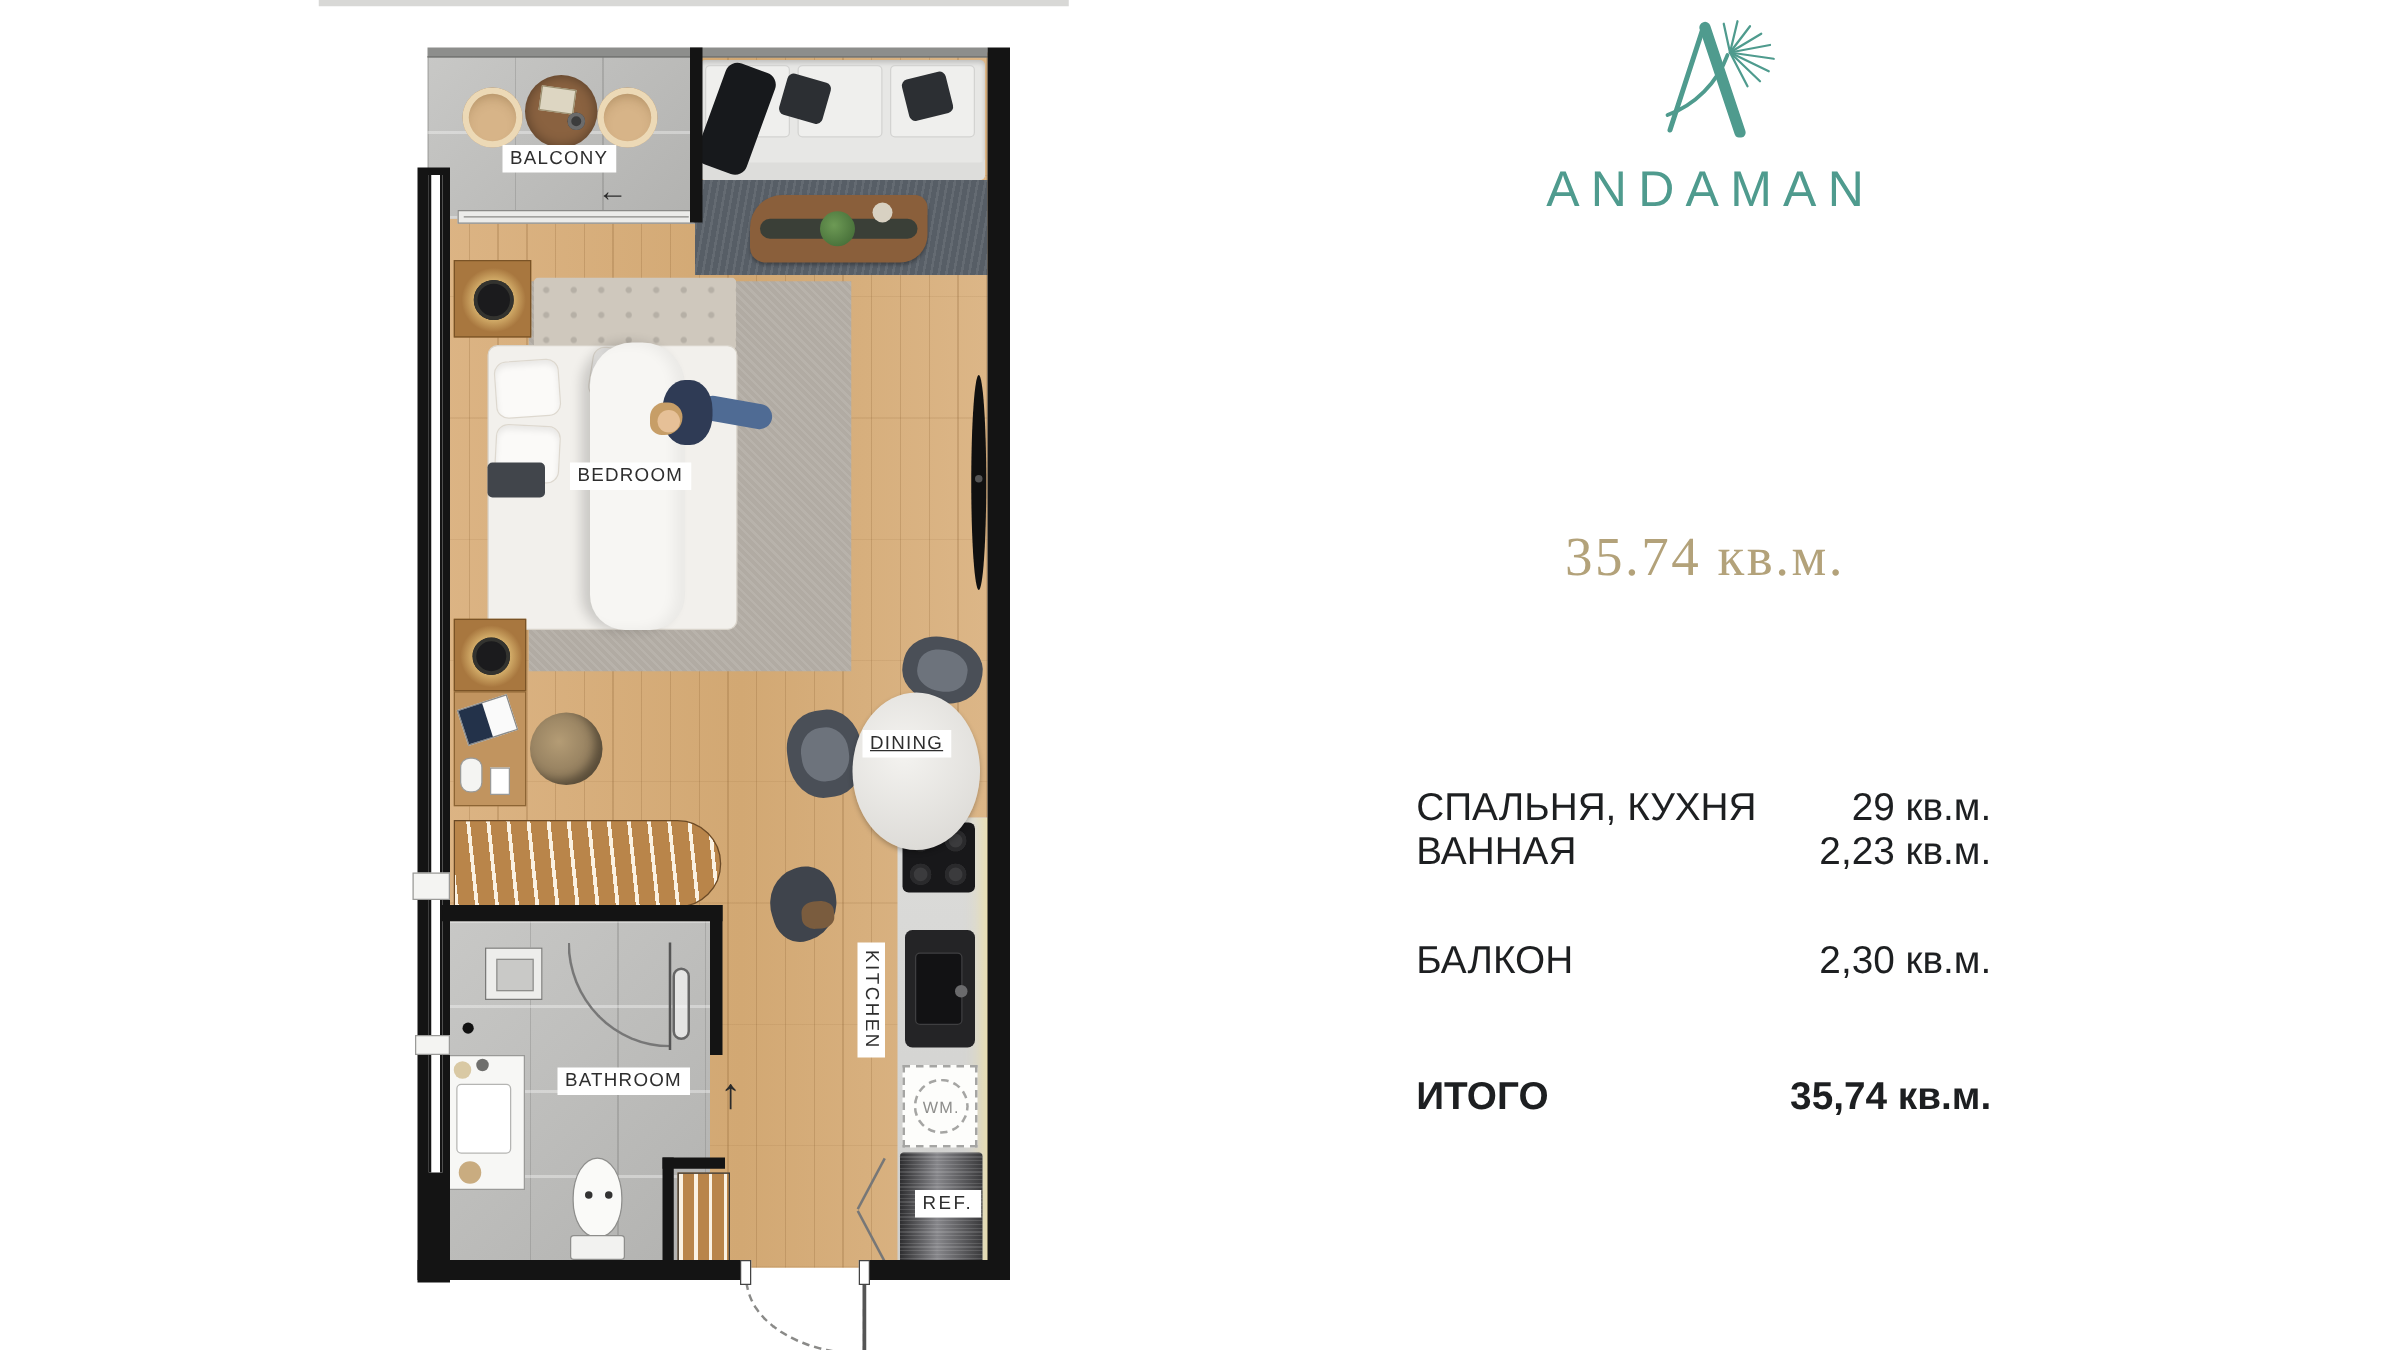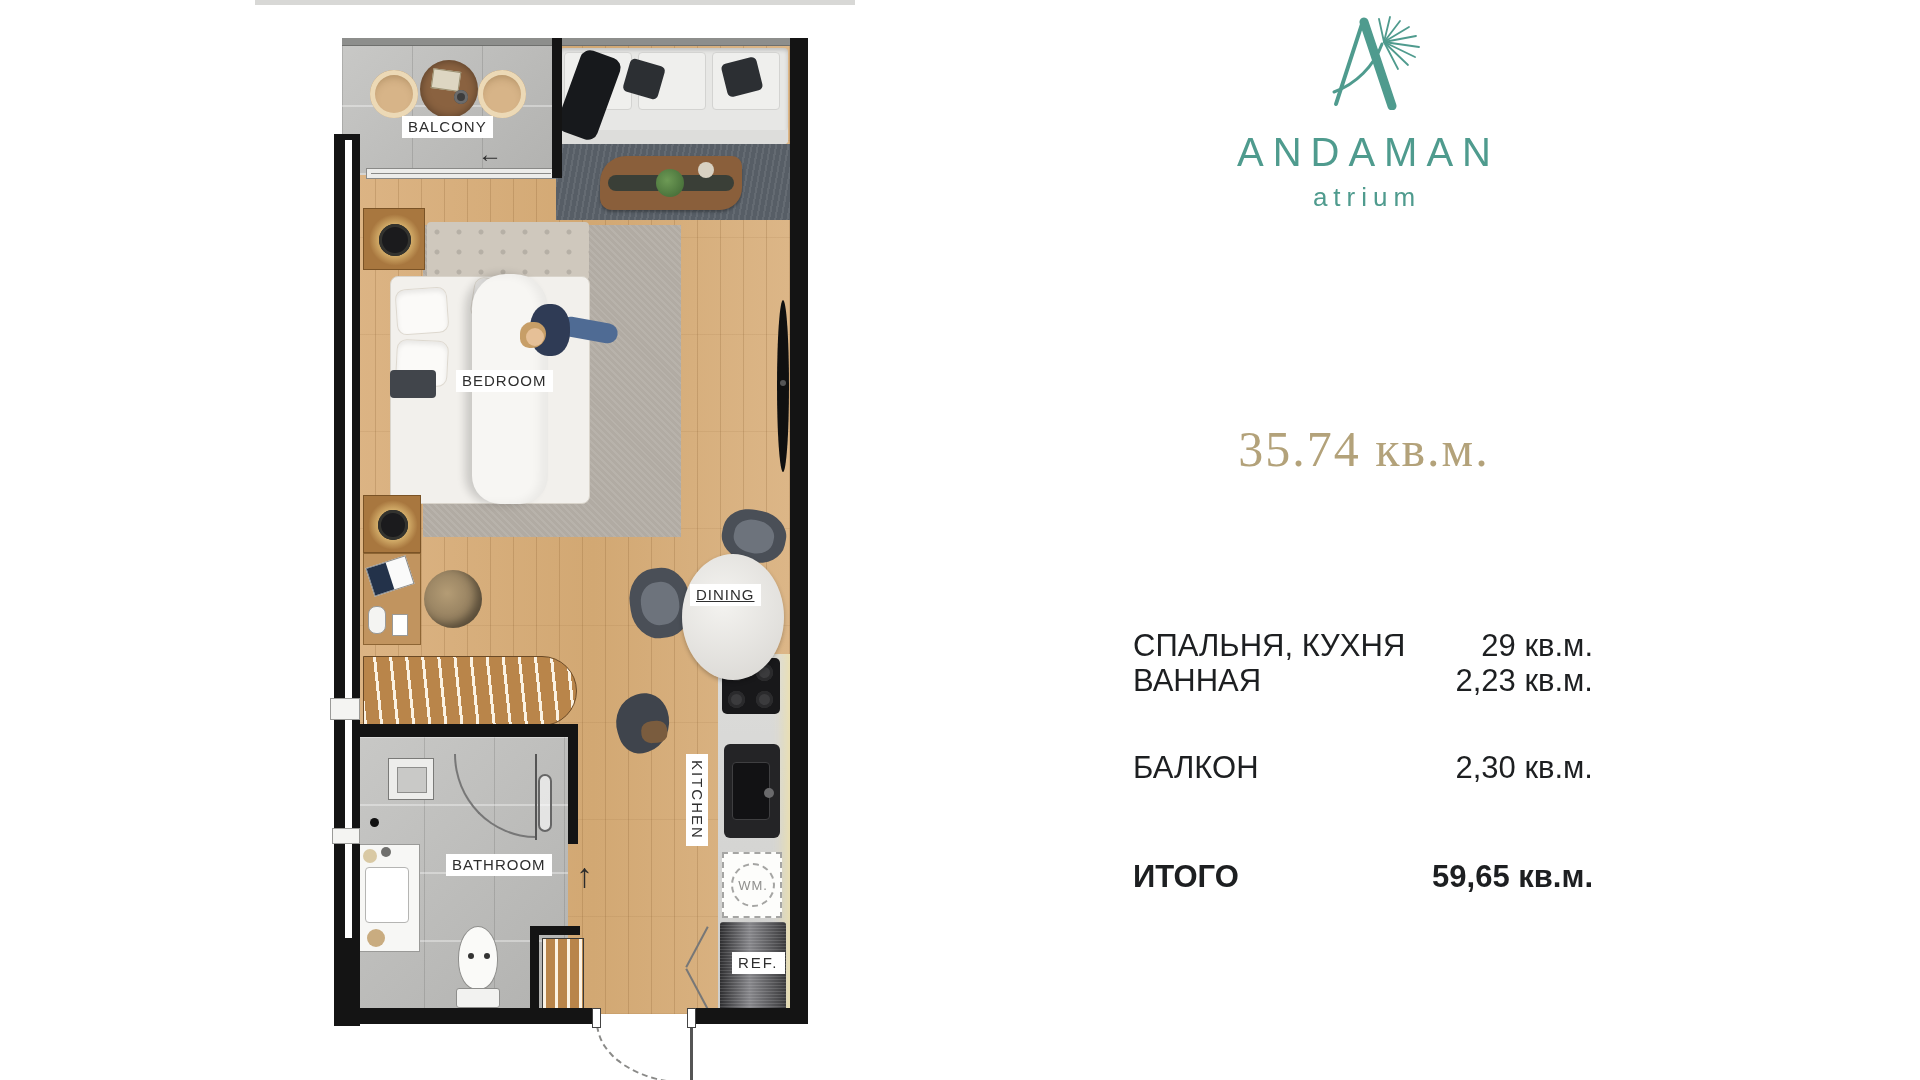--- a/index.html
+++ b/index.html
@@ -169,21 +169,21 @@
   .plan-top-strip{left:-75px;top:-8px;width:600px;height:5px;background:#d8d8d6;}
 
   
   .panel{position:absolute;left:1128px;top:0;width:472px;height:1080px;}
   .brand-mark{position:absolute;left:194px;top:14px;width:100px;height:96px;}
   .brand-name{position:absolute;left:0;top:130px;width:100%;text-align:center;
     color:#4f9b8e;font-size:40px;letter-spacing:9px;padding-left:9px;box-sizing:border-box;font-weight:400;}
   .brand-sub{position:absolute;left:0;top:182px;width:100%;text-align:center;
     color:#4f9b8e;font-size:26px;letter-spacing:6px;padding-left:6px;box-sizing:border-box;}
   .area-headline{position:absolute;left:0;top:420px;width:100%;text-align:center;
-    font-family:"Liberation Serif",serif;font-size:50px;color:#b3a27a;letter-spacing:2px;}
+    font-family:"Liberation Serif",serif;font-size:44px;color:#b3a27a;letter-spacing:2px;}
   .unit-type{position:absolute;left:0;top:518px;width:100%;text-align:center;
     font-size:33px;color:#64676a;}
   .rows{position:absolute;left:5px;top:0;width:460px;}
   .row{position:absolute;left:0;width:100%;display:flex;justify-content:space-between;
     font-size:31px;color:#1d1f21;}
   .row.b{font-weight:bold;}
 </style>
 </head>
 <body>
 <div class="page">
@@ -329,37 +329,36 @@
         <path d="M62 28 L87 13"></path>
         <path d="M62 28 L94 22"></path>
         <path d="M62 28 L97 33"></path>
         <path d="M62 28 L93 43"></path>
         <path d="M62 28 L86 51"></path>
         <path d="M62 28 L76 55"></path>
       </g>
     </svg>
 
     <div class="brand-name">ANDAMAN</div>
-    <div class="brand-sub">atrium</div>
 
     <div class="area-headline">35.74 кв.м.</div>
 
     <div class="rows">
       <div class="row" style="top:628px;">
         <span>СПАЛЬНЯ, КУХНЯ</span>
         <span>29 кв.м.</span>
       </div>
       <div class="row" style="top:663px;text-align:center;">
         <span>ВАННАЯ</span>
         <span>2,23 кв.м.</span>
       </div>
       <div class="row" style="top:750px;">
         <span>БАЛКОН</span>
         <span>2,30 кв.м.</span>
       </div>
       <div class="row b" style="top:823px;margin-top:36px;">
         <span>ИТОГО</span>
-        <span>59,65 кв.м.</span>
+        <span>35,74 кв.м.</span>
       </div>
     </div>
   </div>
 
 </div>
 
 </body></html>

